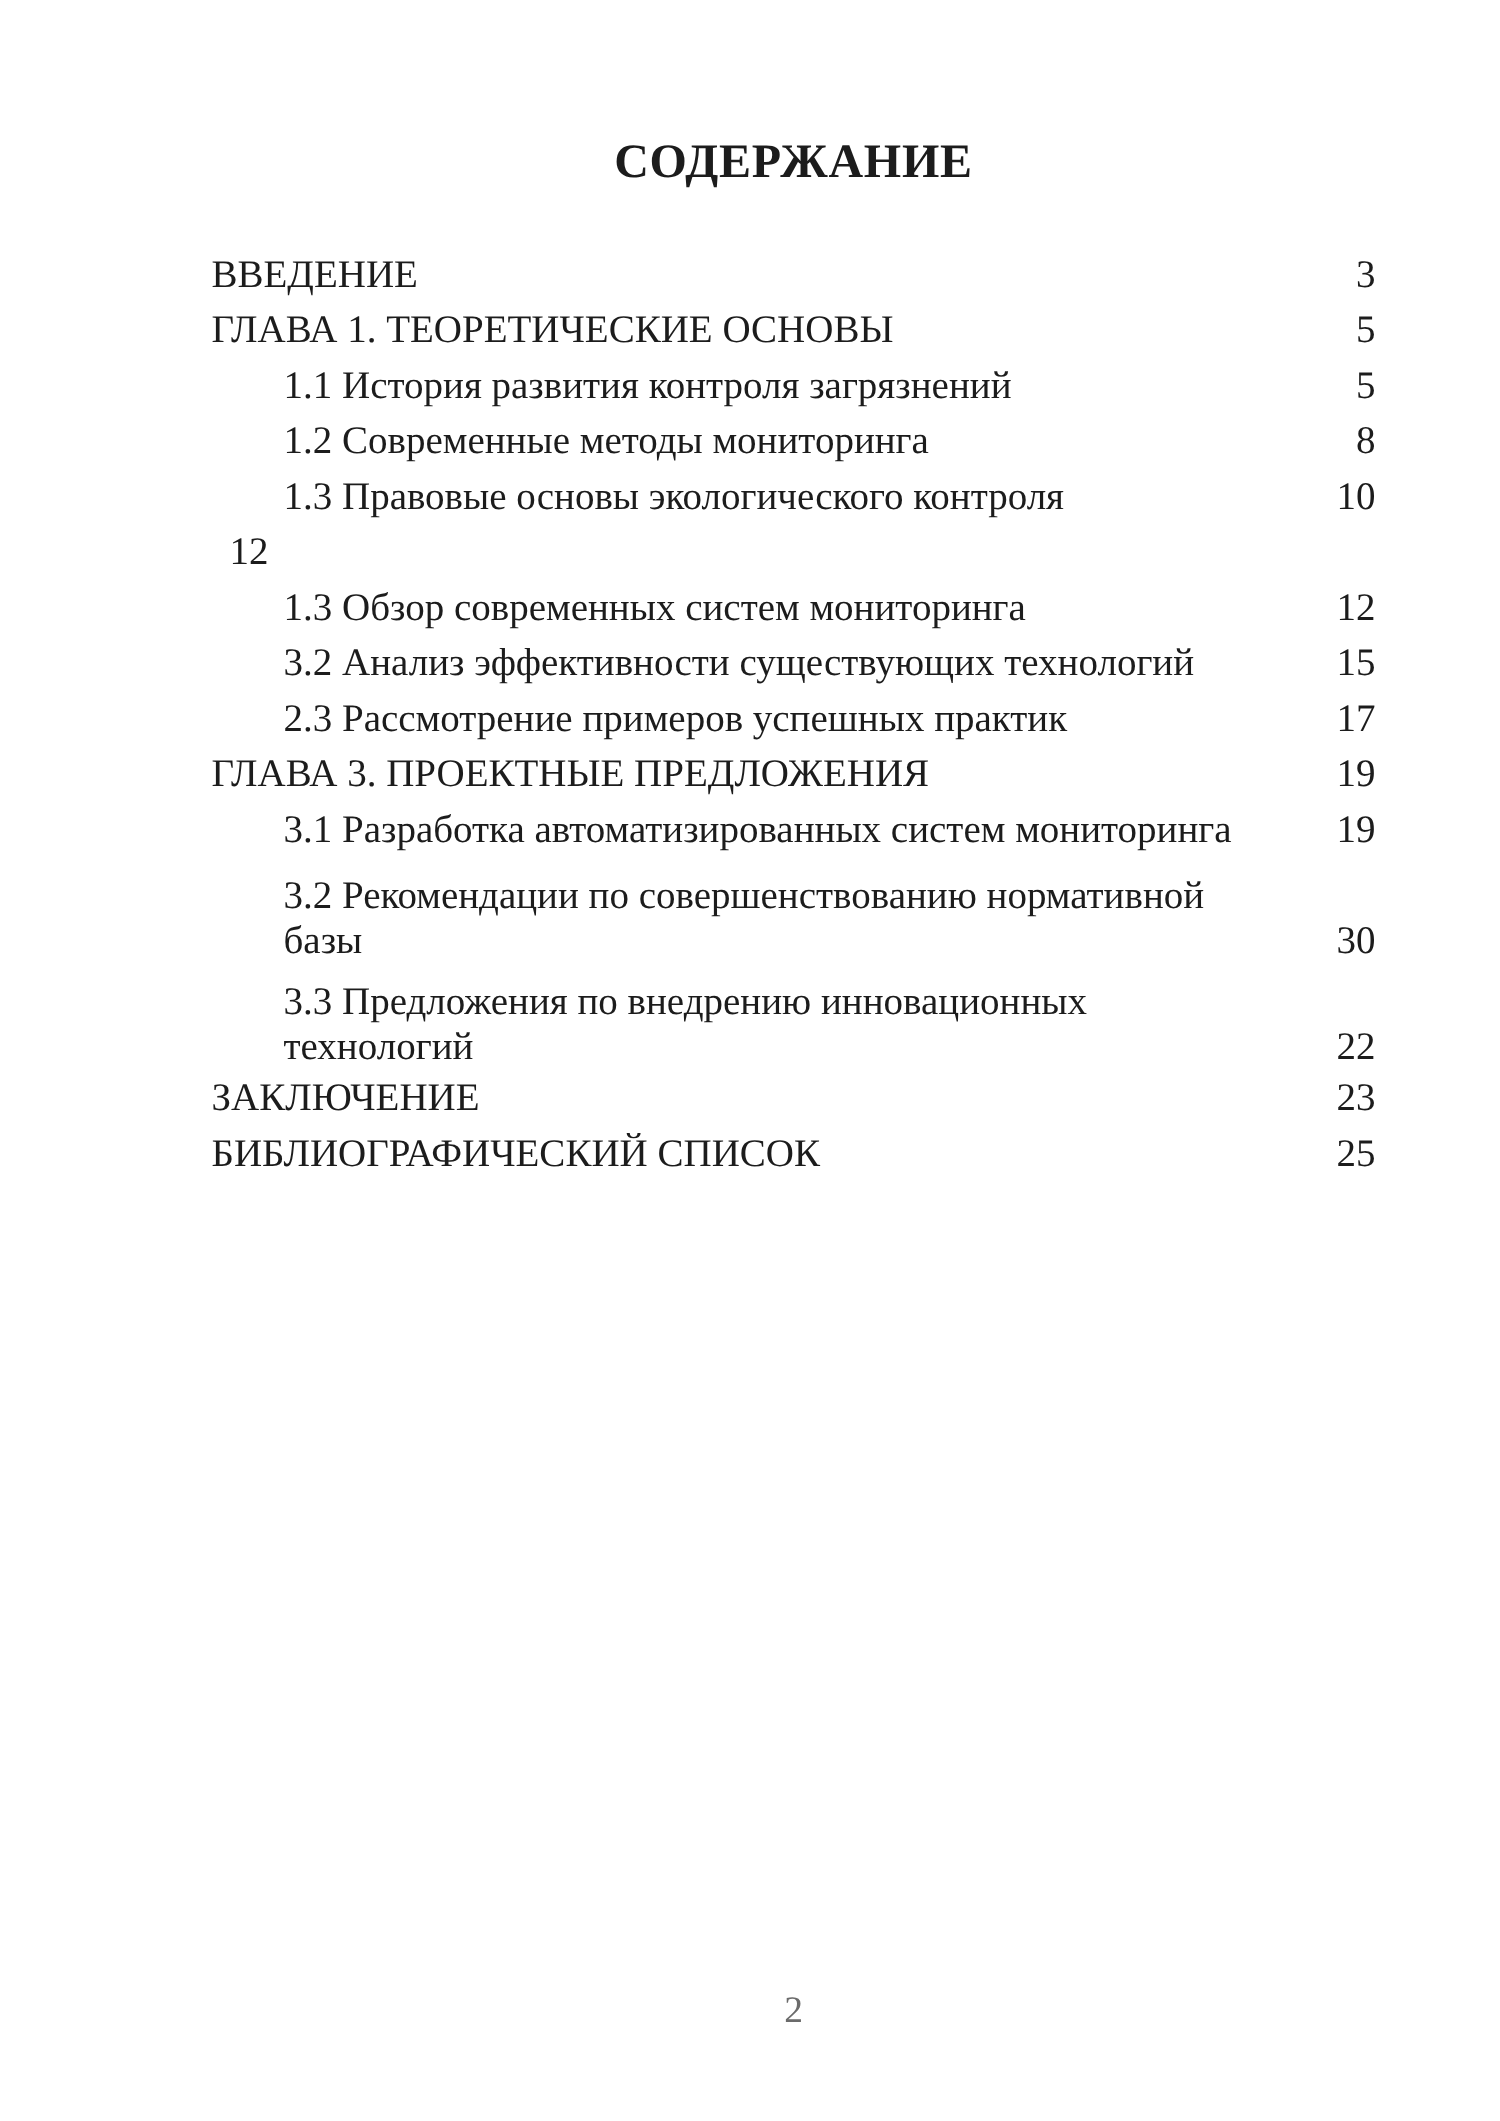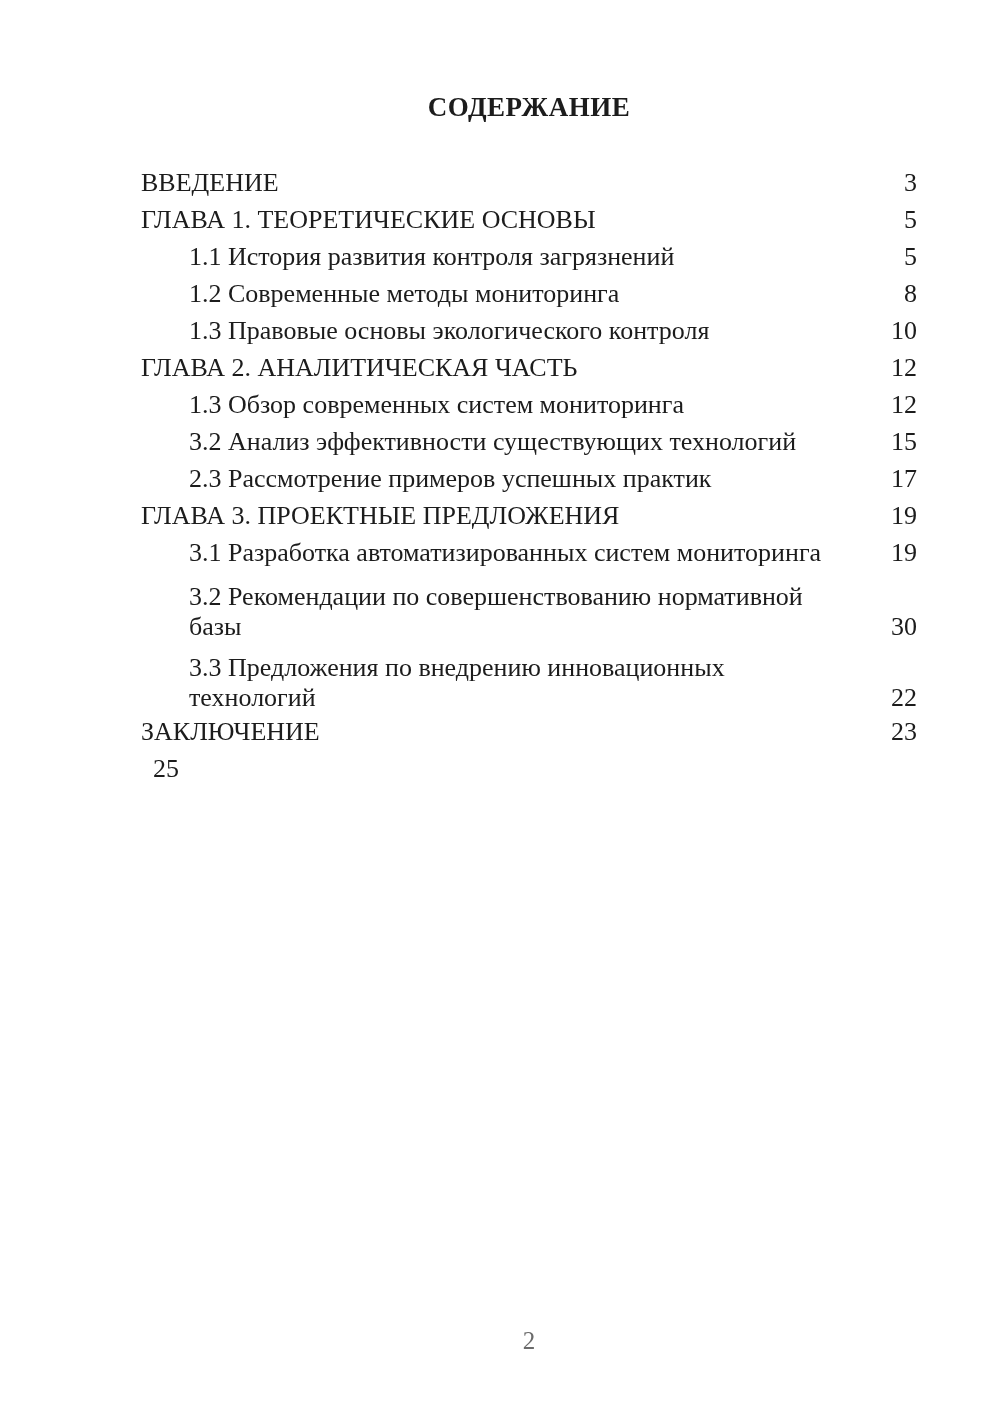--- a/index.html
+++ b/index.html
@@ -21,21 +21,21 @@
     width: 1000px;
     height: 1414px;
     background: #ffffff;
   }
   .doc-title {
     position: absolute;
     top: 92px;
     left: 141px;
     width: 776px;
     text-align: center;
-    font-size: 27px;
+    font-size: 32px;
     font-weight: bold;
     line-height: 30px;
     letter-spacing: 0.5px;
   }
   .toc {
     position: absolute;
     top: 164px;
     left: 141px;
     width: 776px;
   }
@@ -99,21 +99,20 @@
       </div>
       <div class="toc-row indent">
         <div class="toc-title">1.2 Современные методы мониторинга</div>
         <div class="toc-page">8</div>
       </div>
       <div class="toc-row indent">
         <div class="toc-title">1.3 Правовые основы экологического контроля</div>
         <div class="toc-page">10</div>
       </div>
       <div class="toc-row">
-        <div class="toc-title">ГЛАВА 2. АНАЛИТИЧЕСКАЯ ЧАСТЬ</div>
         <div class="toc-page">12</div>
       </div>
       <div class="toc-row indent">
         <div class="toc-title">1.3 Обзор современных систем мониторинга</div>
         <div class="toc-page">12</div>
       </div>
       <div class="toc-row indent">
         <div class="toc-title">3.2 Анализ эффективности существующих технологий</div>
         <div class="toc-page">15</div>
       </div>
@@ -137,19 +136,20 @@
       <div class="toc-row indent wrap">
         <div class="toc-title">3.3 Предложения по внедрению инновационных
 технологий</div>
         <div class="toc-page">22</div>
       </div>
       <div class="toc-row">
         <div class="toc-title">ЗАКЛЮЧЕНИЕ</div>
         <div class="toc-page">23</div>
       </div>
       <div class="toc-row">
+        <div class="toc-title">БИБЛИОГРАФИЧЕСКИЙ СПИСОК</div>
         <div class="toc-page">25</div>
       </div>
     </div>
 
   <div class="page-footer">2</div>
 
 </div>
 
 </body></html>

